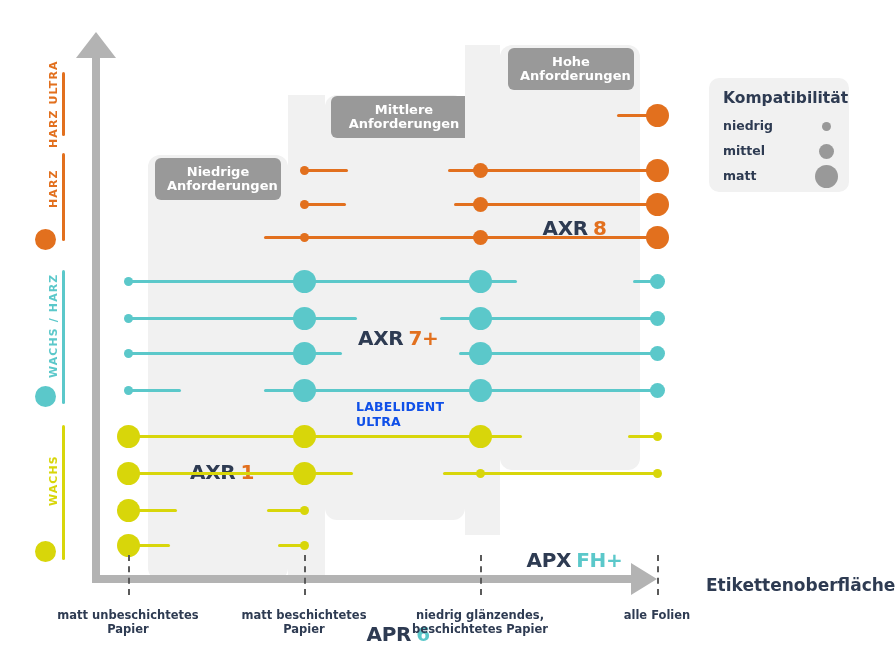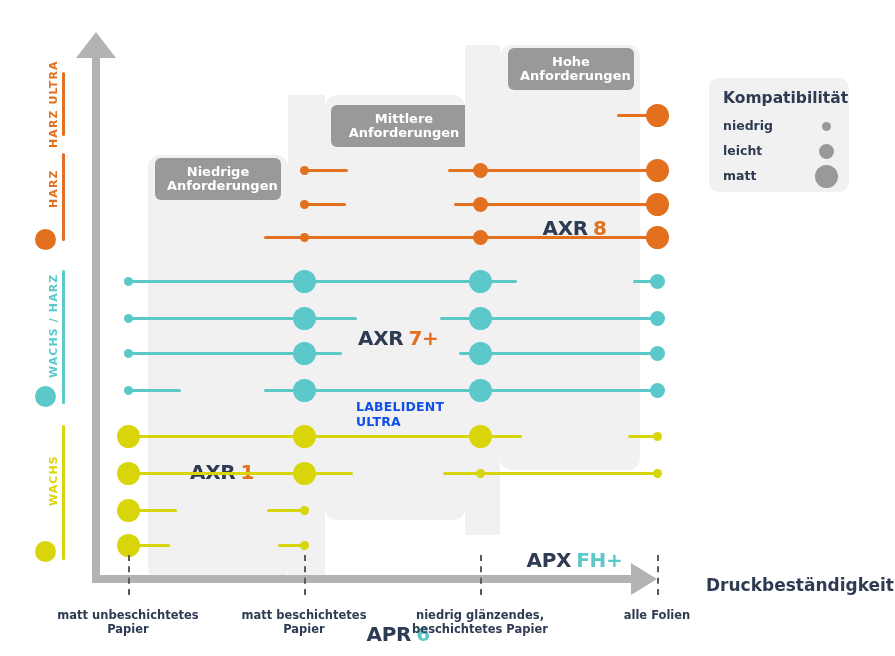--- a/index.html
+++ b/index.html
@@ -107,21 +107,21 @@
 </head>
 <body>
 
 <div id="stage">
 
   <div id="zones-layer">
       <div class="zone" style="left: 148px; top: 155px; width: 140px; height: 425px;"></div>
       <div class="zone-tag" style="left: 155px; top: 158px; width: 126px;">Niedrige
 Anforderungen</div>
       <div class="zone" style="left: 325px; top: 95px; width: 140px; height: 425px;"></div>
-      <div class="zone-tag" style="left: 331px; top: 105px; width: 146px;">Mittlere
+      <div class="zone-tag" style="left: 331px; top: 96px; width: 146px;">Mittlere
 Anforderungen</div>
       <div class="zone" style="left: 500px; top: 45px; width: 140px; height: 425px;"></div>
       <div class="zone-tag" style="left: 508px; top: 48px; width: 126px;">Hohe
 Anforderungen</div>
     </div>
 
   <div id="bands-layer">
       <div class="colband" style="left: 288px; top: 95px; width: 37px; height: 485px;"></div>
       <div class="colband" style="left: 465px; top: 45px; width: 35px; height: 490px;"></div>
     </div>
@@ -233,21 +233,21 @@
         <div class="seg" style="left: 278px; width: 26px; top: -1.5px; background: rgb(216, 214, 10);"></div>
         <div class="dot" style="width: 23px; height: 23px; left: 116.5px; top: -11.5px; background: rgb(216, 214, 10);"></div>
         <div class="dot" style="width: 9px; height: 9px; left: 299.5px; top: -4.5px; background: rgb(216, 214, 10);"></div>
       </div>
     </div>
 
   <div class="axis-v"></div>
   <div class="axis-v-head"></div>
   <div class="axis-h"></div>
   <div class="axis-h-head"></div>
-  <div class="axis-title-x">Druckbeständigkeit</div>
+  <div class="axis-title-x">Etikettenoberfläche</div>
 
   <div id="ycats-layer">
       <div class="ycat-bar" style="top: 72px; height: 64px; background: rgb(226, 112, 30);"></div>
       <div class="ycat-label" style="color: rgb(226, 112, 30); top: 72px; height: 64px; display: flex; align-items: flex-end; justify-content: center;">HARZ ULTRA</div>
       <div class="ycat-bar" style="top: 153px; height: 88px; background: rgb(226, 112, 30);"></div>
       <div class="ycat-dot" style="top: 229px; background: rgb(226, 112, 30);"></div>
       <div class="ycat-label" style="color: rgb(226, 112, 30); top: 153px; height: 72px; display: flex; align-items: flex-end; justify-content: center;">HARZ</div>
       <div class="ycat-bar" style="top: 270px; height: 134px; background: rgb(91, 200, 202);"></div>
       <div class="ycat-dot" style="top: 386px; background: rgb(91, 200, 202);"></div>
       <div class="ycat-label" style="color: rgb(91, 200, 202); top: 270px; height: 112px; display: flex; align-items: flex-end; justify-content: center;">WACHS / HARZ</div>
@@ -271,21 +271,21 @@
     </div>
 
   <div class="legend">
     <div class="legend-title">Kompatibilität</div>
     <div id="legend-rows">
         <div class="legend-row" style="top: 40px;">
           <span class="lbl">niedrig</span>
           <span class="mk" style="width: 9px; height: 9px; left: 98.5px; top: 3.5px; background: rgb(153, 153, 153);"></span>
         </div>
         <div class="legend-row" style="top: 65px;">
-          <span class="lbl">leicht</span>
+          <span class="lbl">mittel</span>
           <span class="mk" style="width: 15px; height: 15px; left: 95.5px; top: 0.5px; background: rgb(153, 153, 153);"></span>
         </div>
         <div class="legend-row" style="top: 90px;">
           <span class="lbl">matt</span>
           <span class="mk" style="width: 23px; height: 23px; left: 91.5px; top: -3.5px; background: rgb(153, 153, 153);"></span>
         </div>
       </div>
   </div>
 
 </div>

